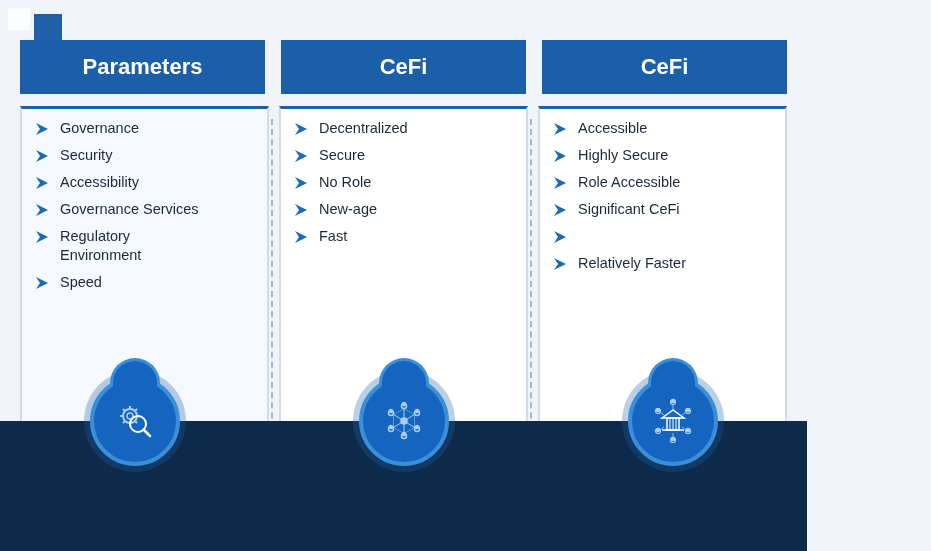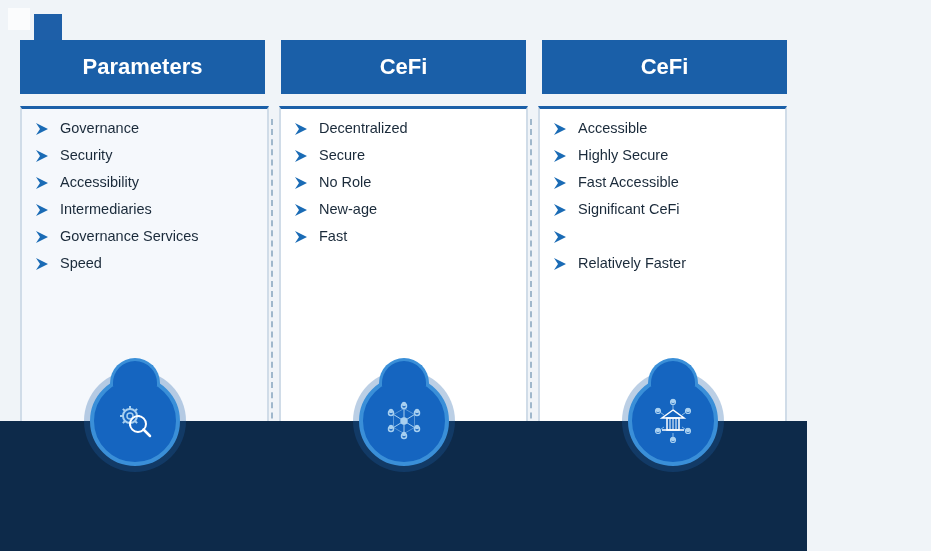--- a/index.html
+++ b/index.html
@@ -261,29 +261,29 @@
               </svg>
           </span>
           <span>Accessibility</span>
         </div>
         <div class="col-item">
           <span class="chevron">
             <svg viewBox="0 0 18 18">
                 <polygon points="2,3 14,9 2,15 6,9" fill="#1a6bb5"></polygon>
               </svg>
           </span>
-          <span>Intermediaries</span>
-        </div>
-        <div class="col-item">
-          <span class="chevron">
-            <svg viewBox="0 0 18 18">
-                <polygon points="2,3 14,9 2,15 6,9" fill="#1a6bb5"></polygon>
-              </svg>
-          </span>
           <span>Governance Services</span>
+        </div>
+        <div class="col-item">
+          <span class="chevron">
+            <svg viewBox="0 0 18 18">
+                <polygon points="2,3 14,9 2,15 6,9" fill="#1a6bb5"></polygon>
+              </svg>
+          </span>
+          <span>Regulatory<br>Environment</span>
         </div>
         <div class="col-item">
           <span class="chevron">
             <svg viewBox="0 0 18 18">
                 <polygon points="2,3 14,9 2,15 6,9" fill="#1a6bb5"></polygon>
               </svg>
           </span>
           <span>Speed</span>
         </div>
       </div>
@@ -353,21 +353,21 @@
               </svg>
           </span>
           <span>Highly Secure</span>
         </div>
         <div class="col-item">
           <span class="chevron">
             <svg viewBox="0 0 18 18">
                 <polygon points="2,3 14,9 2,15 6,9" fill="#1a6bb5"></polygon>
               </svg>
           </span>
-          <span>Fast Accessible</span>
+          <span>Role Accessible</span>
         </div>
         <div class="col-item">
           <span class="chevron">
             <svg viewBox="0 0 18 18">
                 <polygon points="2,3 14,9 2,15 6,9" fill="#1a6bb5"></polygon>
               </svg>
           </span>
           <span>Significant CeFi</span>
         </div>
         <div class="col-item">

